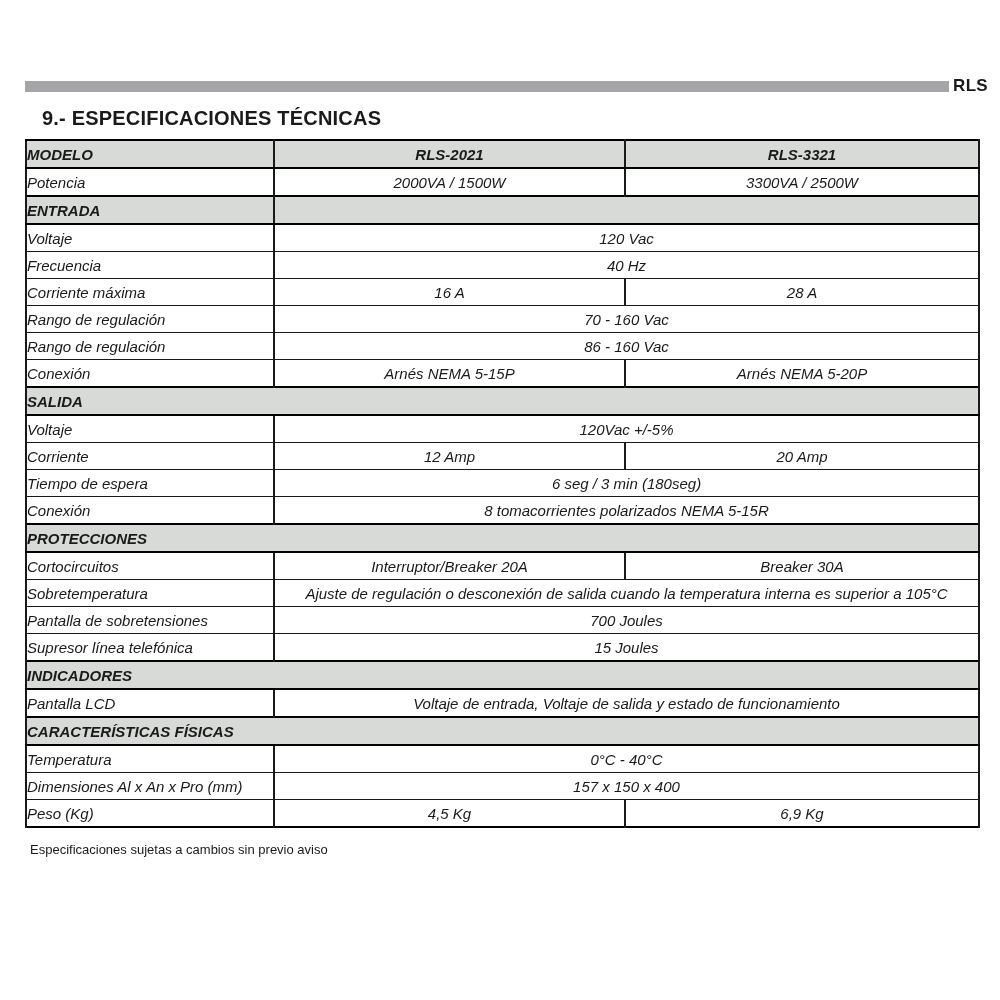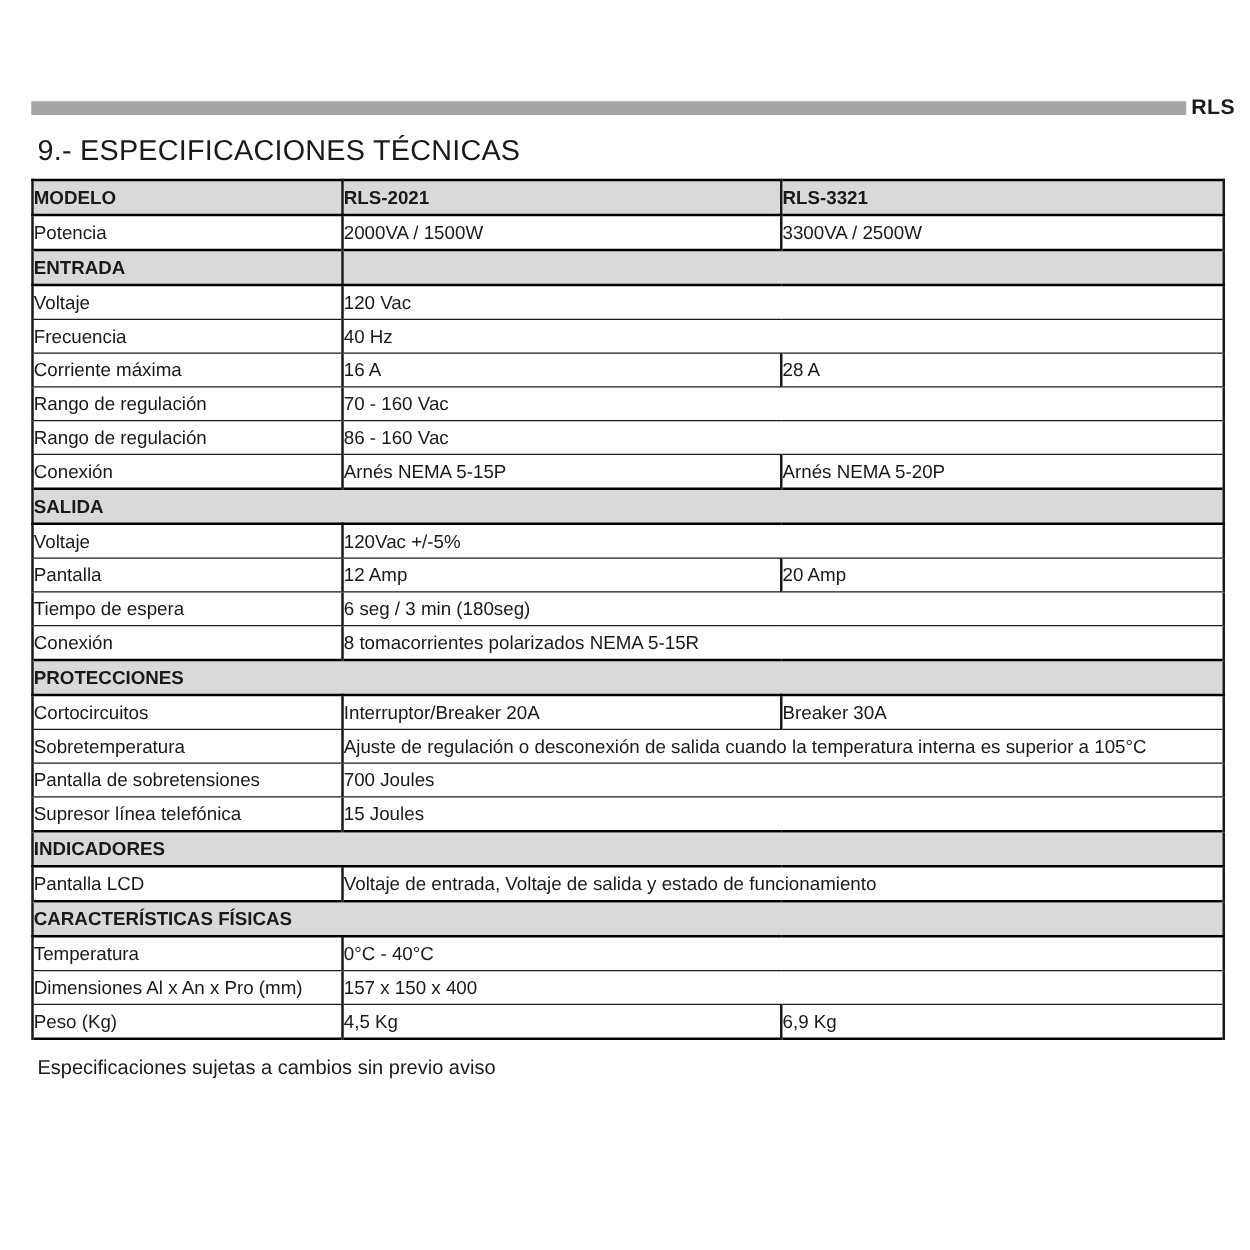--- a/index.html
+++ b/index.html
@@ -28,60 +28,61 @@
   }
   .brand {
     font-weight: bold;
     font-size: 17px;
     letter-spacing: 0.3px;
     white-space: nowrap;
   }
 
   
   .page-title {
-    font-size: 23px;
-    font-weight: normal;
+    font-size: 20px;
+    font-weight: bold;
     letter-spacing: 0.2px;
-    margin: 11px 0 9px 30px;
+    margin: 11px 0 9px 42px;
   }
 
   
   table.spec {
     border-collapse: collapse;
     table-layout: fixed;
     width: 953px;
     margin-left: 25px;
     border: 2px solid #000000;
   }
   table.spec td {
     border: 1px solid #1a1a1a;
     border-left-width: 2px;
     border-right-width: 2px;
     height: 26px;
     font-size: 15px;
     padding: 0;
     overflow: hidden;
     white-space: nowrap;
+    font-style: italic;
   }
   td.label {
     text-align: left;
     padding-left: 8px;
   }
-  td.val { text-align: left; }
+  td.val { text-align: center; }
   tr.head td, tr.sect td {
     background: #d8dad8;
     border-top: 2px solid #000000;
     border-bottom: 2px solid #000000;
     font-weight: bold;
   }
   .small { font-size: 13px; }
 
   
   .footer-note {
-    font-size: 16px;
+    font-size: 13px;
     margin: 14px 0 0 30px;
   }
 </style>
 </head>
 <body>
 
 <div class="page">
 
   <div class="topbar-row">
     <div class="topbar"></div>
@@ -138,21 +139,21 @@
         <td class="val">Arnés NEMA 5-20P</td>
       </tr>
       <tr class="sect">
         <td class="label" colspan="3">SALIDA</td>
       </tr>
       <tr>
         <td class="label">Voltaje</td>
         <td class="val small" colspan="2">120Vac +/-5%</td>
       </tr>
       <tr>
-        <td class="label">Pantalla</td>
+        <td class="label">Corriente</td>
         <td class="val">12 Amp</td>
         <td class="val">20 Amp</td>
       </tr>
       <tr>
         <td class="label">Tiempo de espera</td>
         <td class="val" colspan="2">6 seg / 3 min (180seg)</td>
       </tr>
       <tr>
         <td class="label">Conexión</td>
         <td class="val" colspan="2">8 tomacorrientes polarizados NEMA 5-15R</td>

